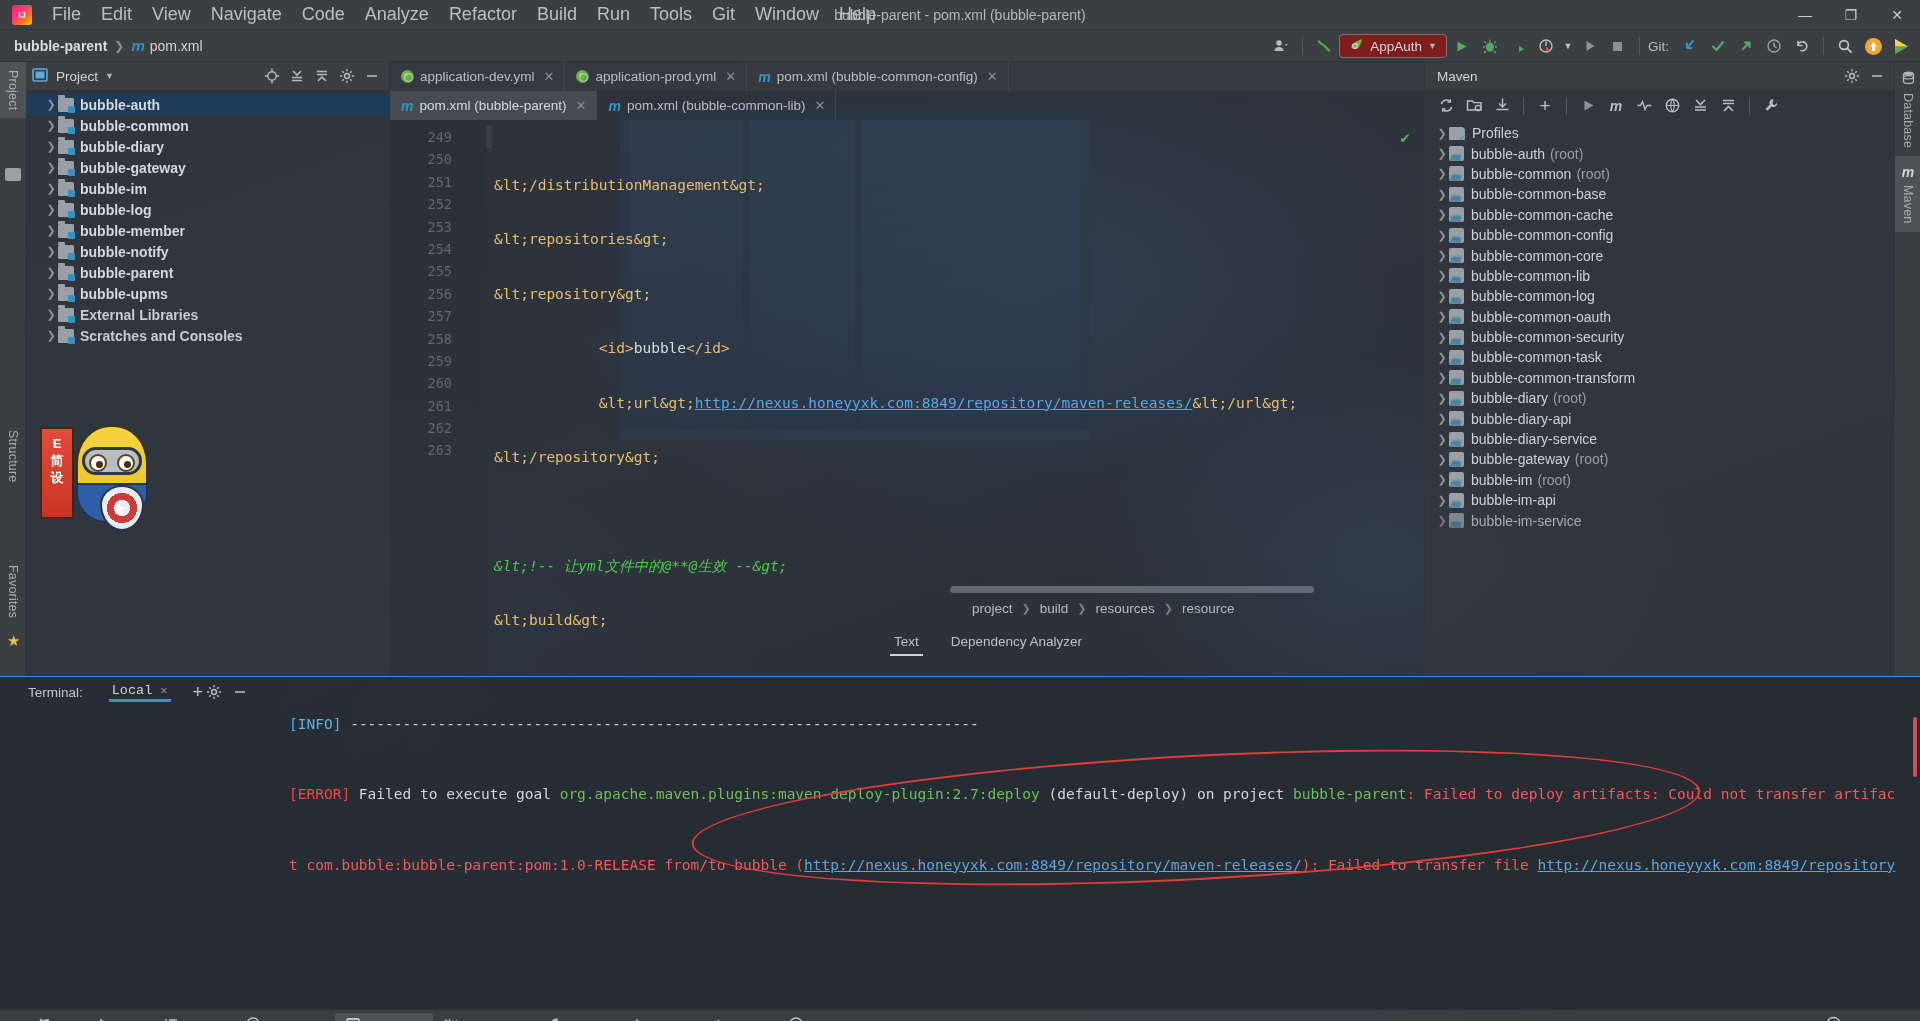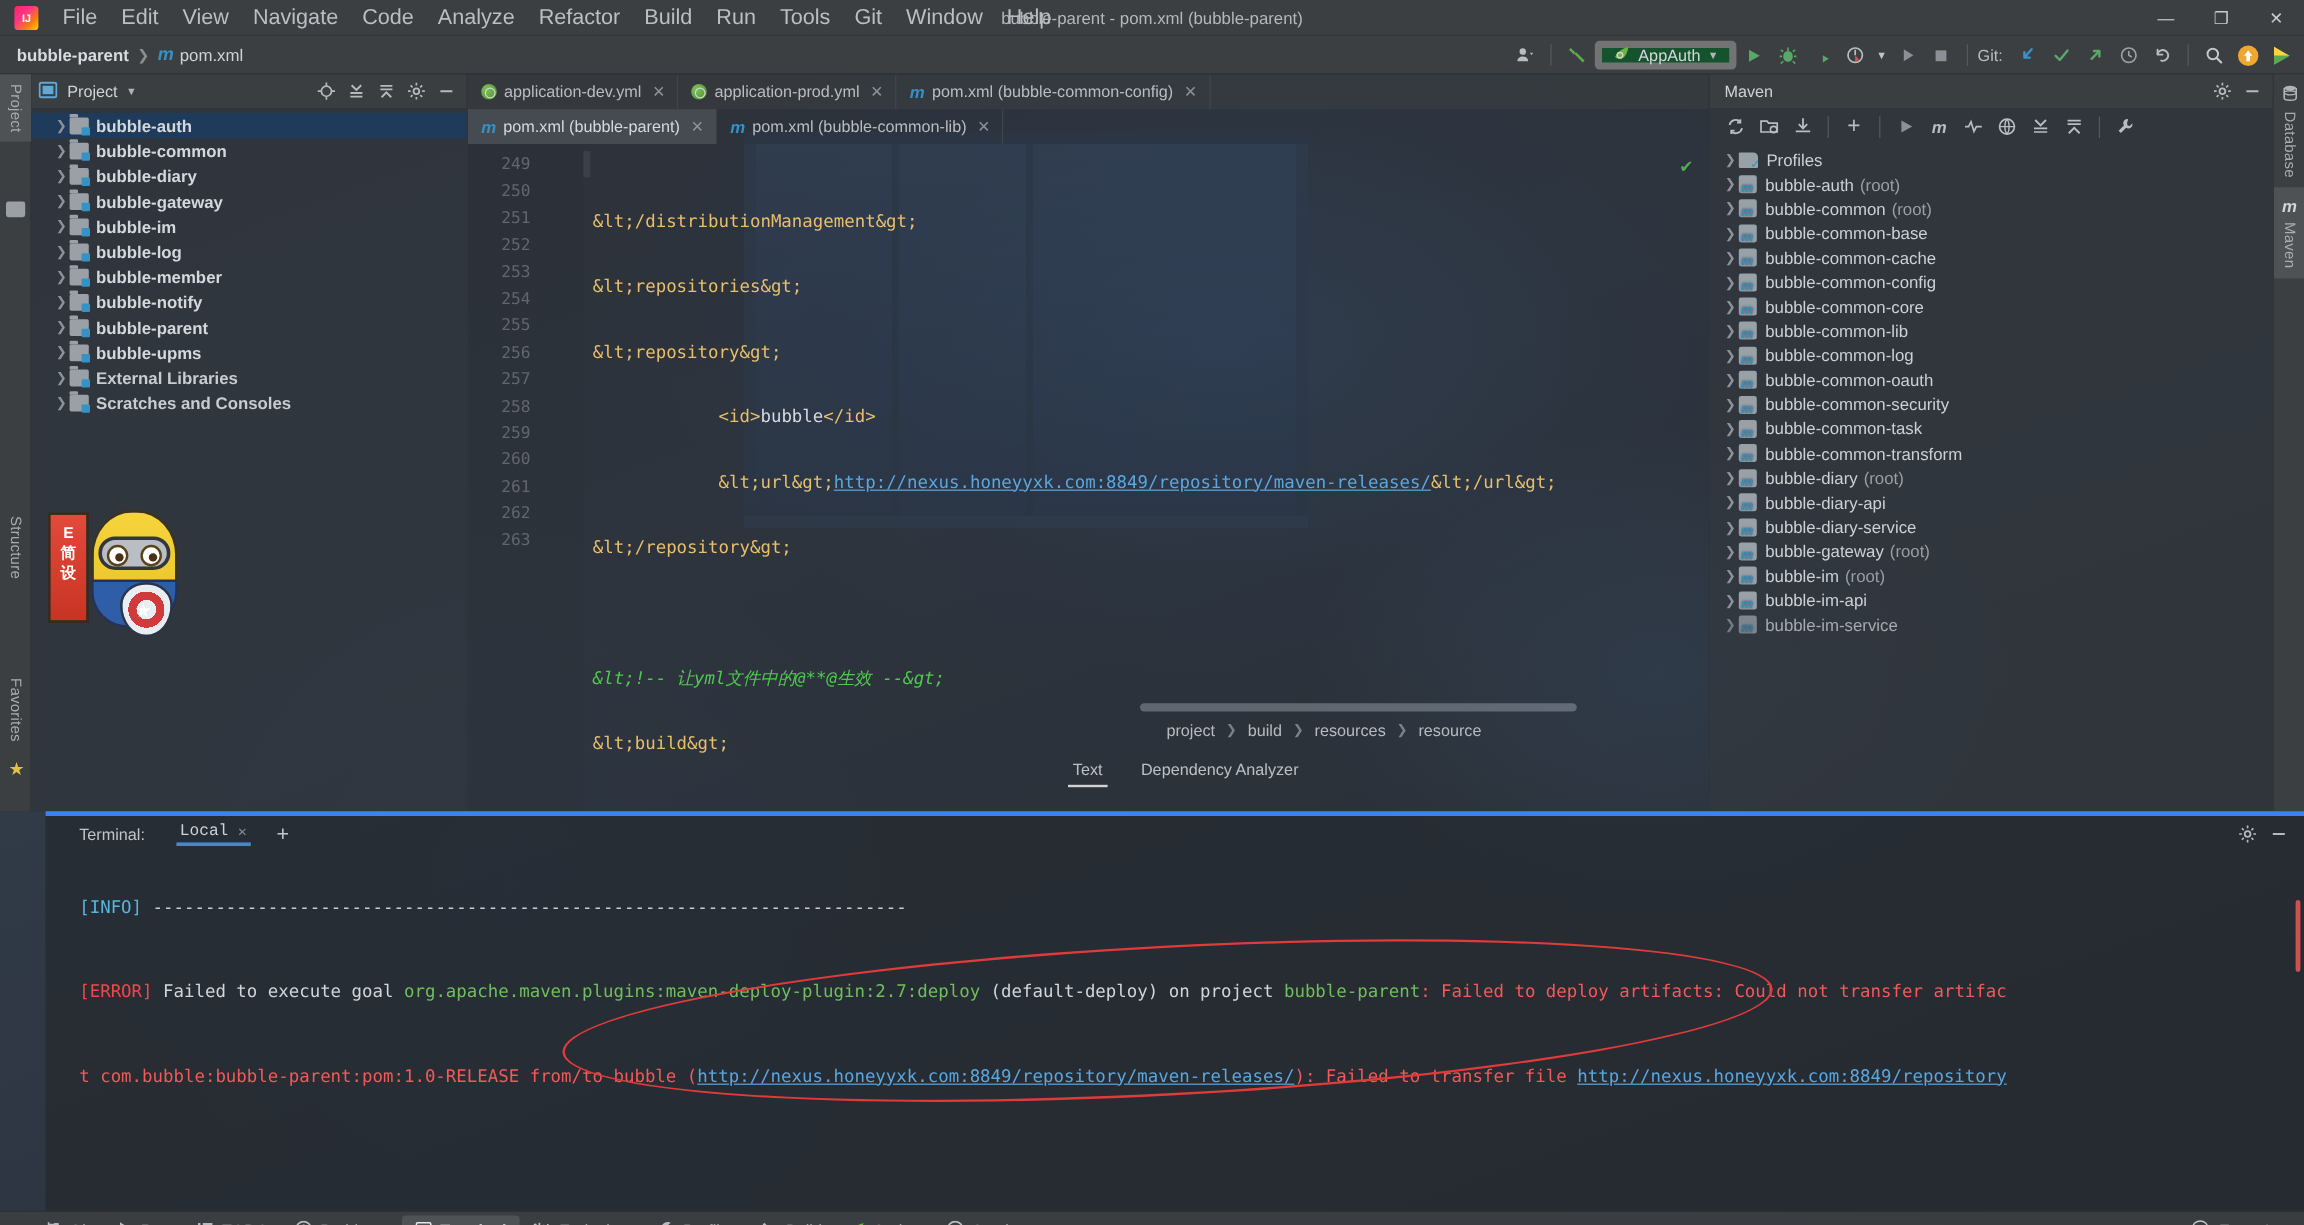--- a/index.html
+++ b/index.html
@@ -90,22 +90,22 @@
     position: absolute; right: 6px; top: 0; height: 32px;
     display: flex; align-items: center; gap: 2px;
   }
   .tb-btn {
     width: 26px; height: 26px; display: flex; align-items: center; justify-content: center;
     border-radius: 3px; color: #c0c4c9; font-size: 14px; flex: none;
   }
   .tb-sep { width: 1px; height: 18px; background: #55595c; margin: 0 6px; flex: none; }
   .runcfg {
     display: flex; align-items: center; gap: 6px;
-    height: 24px; padding: 0 9px; border: 6px solid #737373; border-radius: 4px;
-    background: #14532d; color: #d4d7db; font-size: 13.5px; white-space: nowrap;
+    height: 24px; padding: 0 9px; border: 1px solid #737373; border-radius: 4px;
+    background: #7f1d1d; color: #d4d7db; font-size: 13.5px; white-space: nowrap;
   }
   .git-label { font-size: 13.5px; color: #b8bcc1; margin-right: 6px; }
 
   
   .body-row { display: flex; height: 614px; }
 
   .lstrip, .rstrip {
     width: 26px; background: #3c3f41; position: relative; flex: none;
     border-right: 1px solid #323437;
   }
@@ -188,21 +188,21 @@
   }
   .mv-ic { color: #3592c4; font-style: italic; font-weight: bold; font-size: 14px; flex: none; }
 
   .code-wrap { flex: 1; position: relative; overflow: hidden; display: flex; }
   .gutter {
     width: 96px; flex: none; position: relative; padding-top: 6px;
     font-family: "DejaVu Sans Mono", monospace; font-size: 13.5px;
     color: #62666d; text-align: right;
     background: rgba(43,47,53,0.25);
   }
-  .gline { height: 22.4px; line-height: 22.4px; padding-right: 44px; position: relative; }
+  .gline { height: 22.4px; line-height: 22.4px; padding-right: 34px; position: relative; }
   .code {
     flex: 1; padding-top: 6px; position: relative;
     font-family: "DejaVu Sans Mono", monospace; font-size: 14.5px;
     white-space: pre; overflow: hidden;
   }
   .cline { height: 22.4px; line-height: 22.4px; padding-left: 8px; }
   .tag { color: #e8bf6a; }
   .txt { color: #d7dae0; }
   .cmt { color: #4ec94e; font-style: italic; }
   .lnk { color: #5aa7e0; text-decoration: underline; }
@@ -270,24 +270,23 @@
   }
   .mvflag-ic::after {
     content: "✓"; position: absolute; right: -2px; bottom: -3px;
     font-size: 10px; color: #3592c4;
   }
   .mvlabel { color: #cdd0d5; }
   .mvroot { color: #9a9ea4; }
 
   
   .term-wrap {
-    position: relative; height: 333px; display: flex; flex-direction: column;
+    position: relative; height: 333px; display: flex; flex-direction: row;
     background: rgba(38,42,48,0.80);
-    border-top: 4px solid #3b82f6;
-    margin-left: 38px;
+    border-top: 1px solid #3b82f6;
   }
   .term-head {
     height: 30px; display: flex; align-items: center; padding-left: 28px;
     font-size: 13.5px; color: #c1c5ca; flex: none; position: relative;
   }
   .term-tab {
     margin-left: 26px; display: flex; align-items: center; gap: 8px; position: relative;
     padding: 0 3px 4px 3px; color: #cfd2d6; font-family: Liberation Mono, monospace;
   }
   .term-tab::after {

